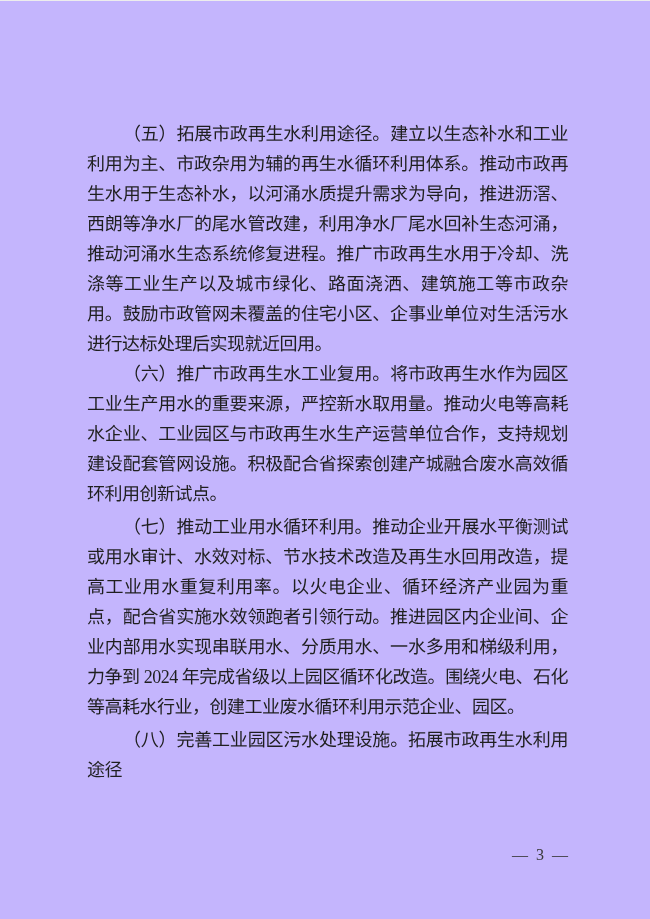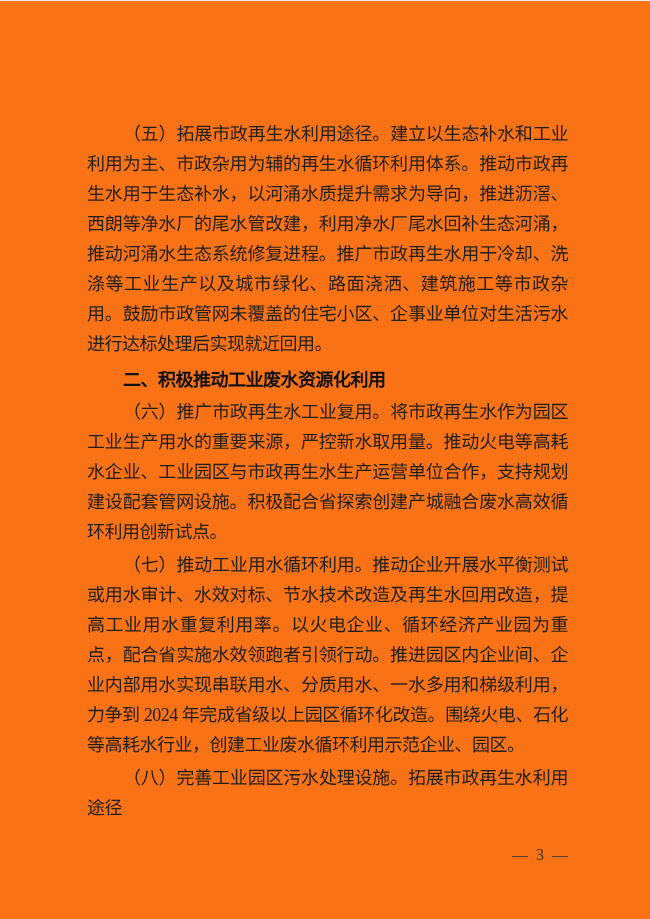--- a/index.html
+++ b/index.html
@@ -6,21 +6,21 @@
 
   html, body {
     background: #ffffff;
   }
 
   .page {
     position: relative;
     width: 650px;
     height: 919px;
     margin: 0 auto;
-    background: #f97316;
+    background: #c4b5fd;
     overflow: hidden;
     border-top: 1px solid #ededed; 
     font-family: "Liberation Serif", "DejaVu Serif", serif;
     color: #222222;
   }
 
   .content {
     position: absolute;
     left: 87px;
     top: 118px;
@@ -66,21 +66,20 @@
 </style>
 </head>
 <body>
 
 <div class="page">
 
   <div class="content">
 
     <p class="body-para">（五）拓展市政再生水利用途径。建立以生态补水和工业利用为主、市政杂用为辅的再生水循环利用体系。推动市政再生水用于生态补水，以河涌水质提升需求为导向，推进沥滘、西朗等净水厂的尾水管改建，利用净水厂尾水回补生态河涌，推动河涌水生态系统修复进程。推广市政再生水用于冷却、洗涤等工业生产以及城市绿化、路面浇洒、建筑施工等市政杂用。鼓励市政管网未覆盖的住宅小区、企事业单位对生活污水进行达标处理后实现就近回用。</p>
 
-    <h2 class="section-heading">二、积极推动工业废水资源化利用</h2>
 
     <p class="body-para">（六）推广市政再生水工业复用。将市政再生水作为园区工业生产用水的重要来源，严控新水取用量。推动火电等高耗水企业、工业园区与市政再生水生产运营单位合作，支持规划建设配套管网设施。积极配合省探索创建产城融合废水高效循环利用创新试点。</p>
 
     <p class="body-para para-gap">（七）推动工业用水循环利用。推动企业开展水平衡测试或用水审计、水效对标、节水技术改造及再生水回用改造，提高工业用水重复利用率。以火电企业、循环经济产业园为重点，配合省实施水效领跑者引领行动。推进园区内企业间、企业内部用水实现串联用水、分质用水、一水多用和梯级利用，力争到 2024 年完成省级以上园区循环化改造。围绕火电、石化等高耗水行业，创建工业废水循环利用示范企业、园区。</p>
 
     <p class="body-para para-gap">（八）完善工业园区污水处理设施。拓展市政再生水利用途径</p>
 
   </div>
 
   <div class="page-footer">— 3 —</div>

